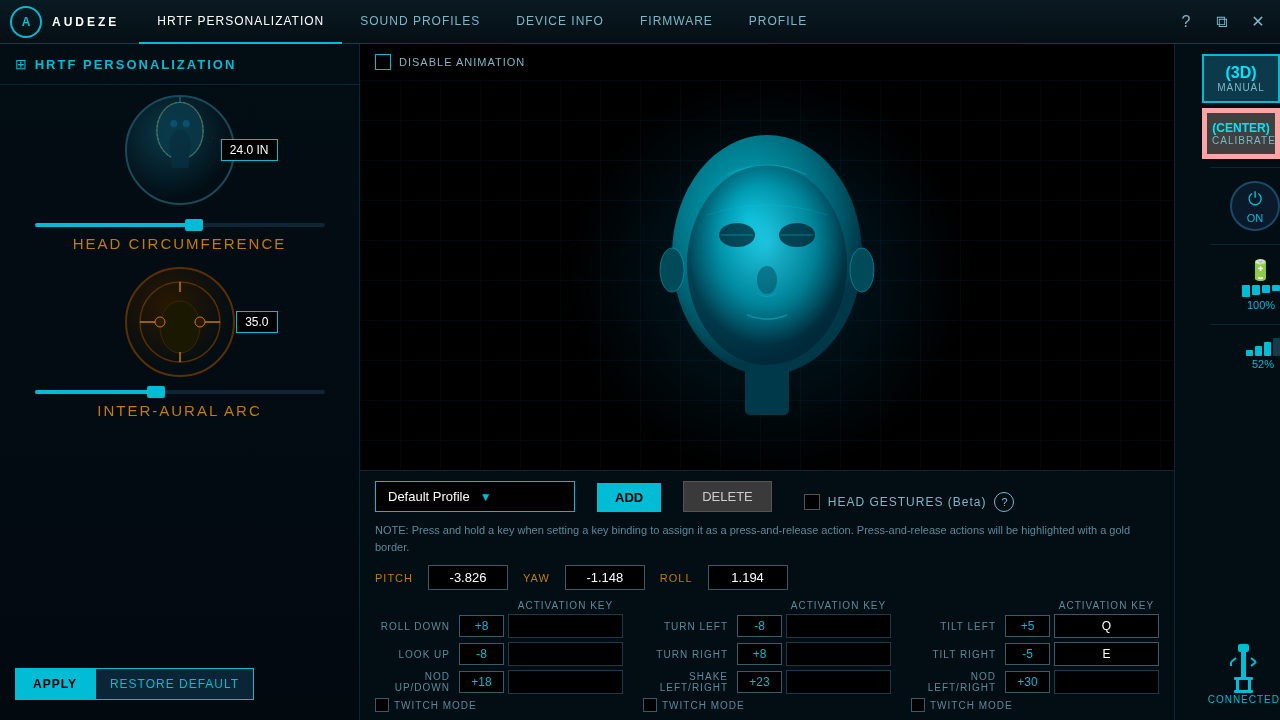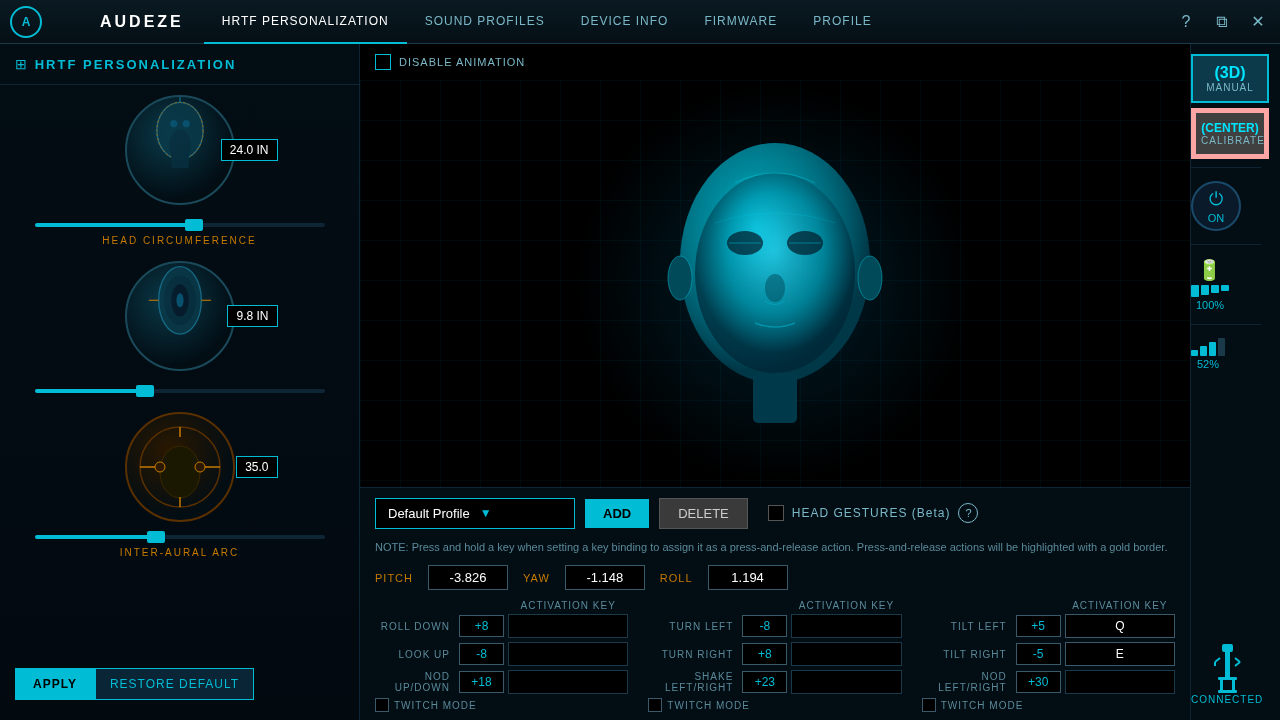--- a/index.html
+++ b/index.html
@@ -35,24 +35,23 @@
       border-radius: 50%;
       display: flex;
       align-items: center;
       justify-content: center;
       font-size: 12px;
       font-weight: bold;
       color: #00bcd4;
     }
     .logo-text {
       color: #fff;
-      font-size: 16px;
+      font-size: 12px;
       font-weight: bold;
       letter-spacing: 3px;
-      margin-left: 48px;
     }
     .nav-item {
       padding: 0 18px;
       height: 44px;
       display: flex;
       align-items: center;
       color: #7ab8c8;
       font-size: 12px;
       letter-spacing: 1px;
       cursor: pointer;
@@ -162,21 +161,21 @@
     .slider-thumb {
       width: 18px;
       height: 12px;
       background: #00bcd4;
       position: absolute;
       top: -4px;
       border-radius: 2px;
     }
     .section-label {
       color: #c67a00;
-      font-size: 10px;
+      font-size: 15px;
       letter-spacing: 2px;
       margin-top: 4px;
       text-align: center;
     }
 
     
     .arc-circle {
       width: 110px;
       height: 110px;
       border-radius: 50%;
@@ -283,22 +282,22 @@
     }
 
     
     .bottom-controls {
       background: #020d14;
       border-top: 1px solid #0d2535;
       padding: 10px 15px 8px;
     }
     .profile-bar {
       display: flex;
-      align-items: center;
-      gap: 10px;
+      align-items: flex-end;
+      gap: 22px;
       margin-bottom: 10px;
     }
     .profile-select {
       background: #000;
       border: 1px solid #00bcd4;
       color: #fff;
       padding: 7px 12px;
       font-size: 13px;
       display: flex;
       align-items: center;
@@ -431,26 +430,26 @@
       background: #000;
     }
     .twitch-label {
       color: #5a8a9a;
       font-size: 10px;
       letter-spacing: 1px;
     }
 
     
     .right-panel {
-      width: 90px;
+      width: 106px;
       background: #020d14;
       border-left: 1px solid #0d2535;
       display: flex;
       flex-direction: column;
-      align-items: flex-start;
+      align-items: flex-end;
       padding: 10px 0;
       gap: 5px;
     }
     .right-btn {
       width: 78px;
       background: #404040;
       border: 5px solid #fca5a5;
       color: #00bcd4;
       text-align: center;
       padding: 8px 5px;
@@ -574,39 +573,20 @@
           <div class="value-box">24.0 IN</div>
         </div>
       </div>
       <div class="slider-track">
         <div class="slider-fill" style="width:55%"></div>
         <div class="slider-thumb" style="left:calc(55% - 9px)"></div>
       </div>
       <div class="section-label">HEAD CIRCUMFERENCE</div>
     </div>
 
-    <div class="measurement-section">
-      <div style="position:relative; display:flex; align-items:center; margin-bottom:5px;">
-        <div class="head-circle">
-          <svg class="head-svg" viewBox="0 0 70 90" fill="none" xmlns="http://www.w3.org/2000/svg">
-            <ellipse cx="35" cy="42" rx="24" ry="38" fill="#0a3a4a" stroke="#1a7a9a" stroke-width="1.5"></ellipse>
-            <ellipse cx="35" cy="42" rx="18" ry="28" fill="#083040"></ellipse>
-            <ellipse cx="35" cy="42" rx="10" ry="18" fill="#061828"></ellipse>
-            <ellipse cx="35" cy="42" rx="4" ry="8" fill="#0a5a7a"></ellipse>
-            <line x1="11" y1="42" x2="0" y2="42" stroke="#c67a00" stroke-width="1.5"></line>
-            <line x1="59" y1="42" x2="70" y2="42" stroke="#c67a00" stroke-width="1.5"></line>
-          </svg>
-          <div class="value-box">9.8 IN</div>
-        </div>
-      </div>
-      <div class="slider-track">
-        <div class="slider-fill" style="width:38%"></div>
-        <div class="slider-thumb" style="left:calc(38% - 9px)"></div>
-      </div>
-    </div>
 
     <div class="measurement-section">
       <div style="position:relative; display:flex; align-items:center; margin-bottom:5px;">
         <div class="arc-circle">
           <svg width="90" height="90" viewBox="0 0 90 90" fill="none" xmlns="http://www.w3.org/2000/svg">
             <circle cx="45" cy="45" r="40" fill="none" stroke="#5a3000" stroke-width="1.5"></circle>
             <ellipse cx="45" cy="50" rx="20" ry="26" fill="#1a1800" stroke="#3a2800" stroke-width="1"></ellipse>
             <circle cx="25" cy="45" r="5" fill="#2a1800" stroke="#c67a00" stroke-width="1"></circle>
             <circle cx="65" cy="45" r="5" fill="#2a1800" stroke="#c67a00" stroke-width="1"></circle>
             <line x1="5" y1="45" x2="20" y2="45" stroke="#c67a00" stroke-width="1.5"></line>

